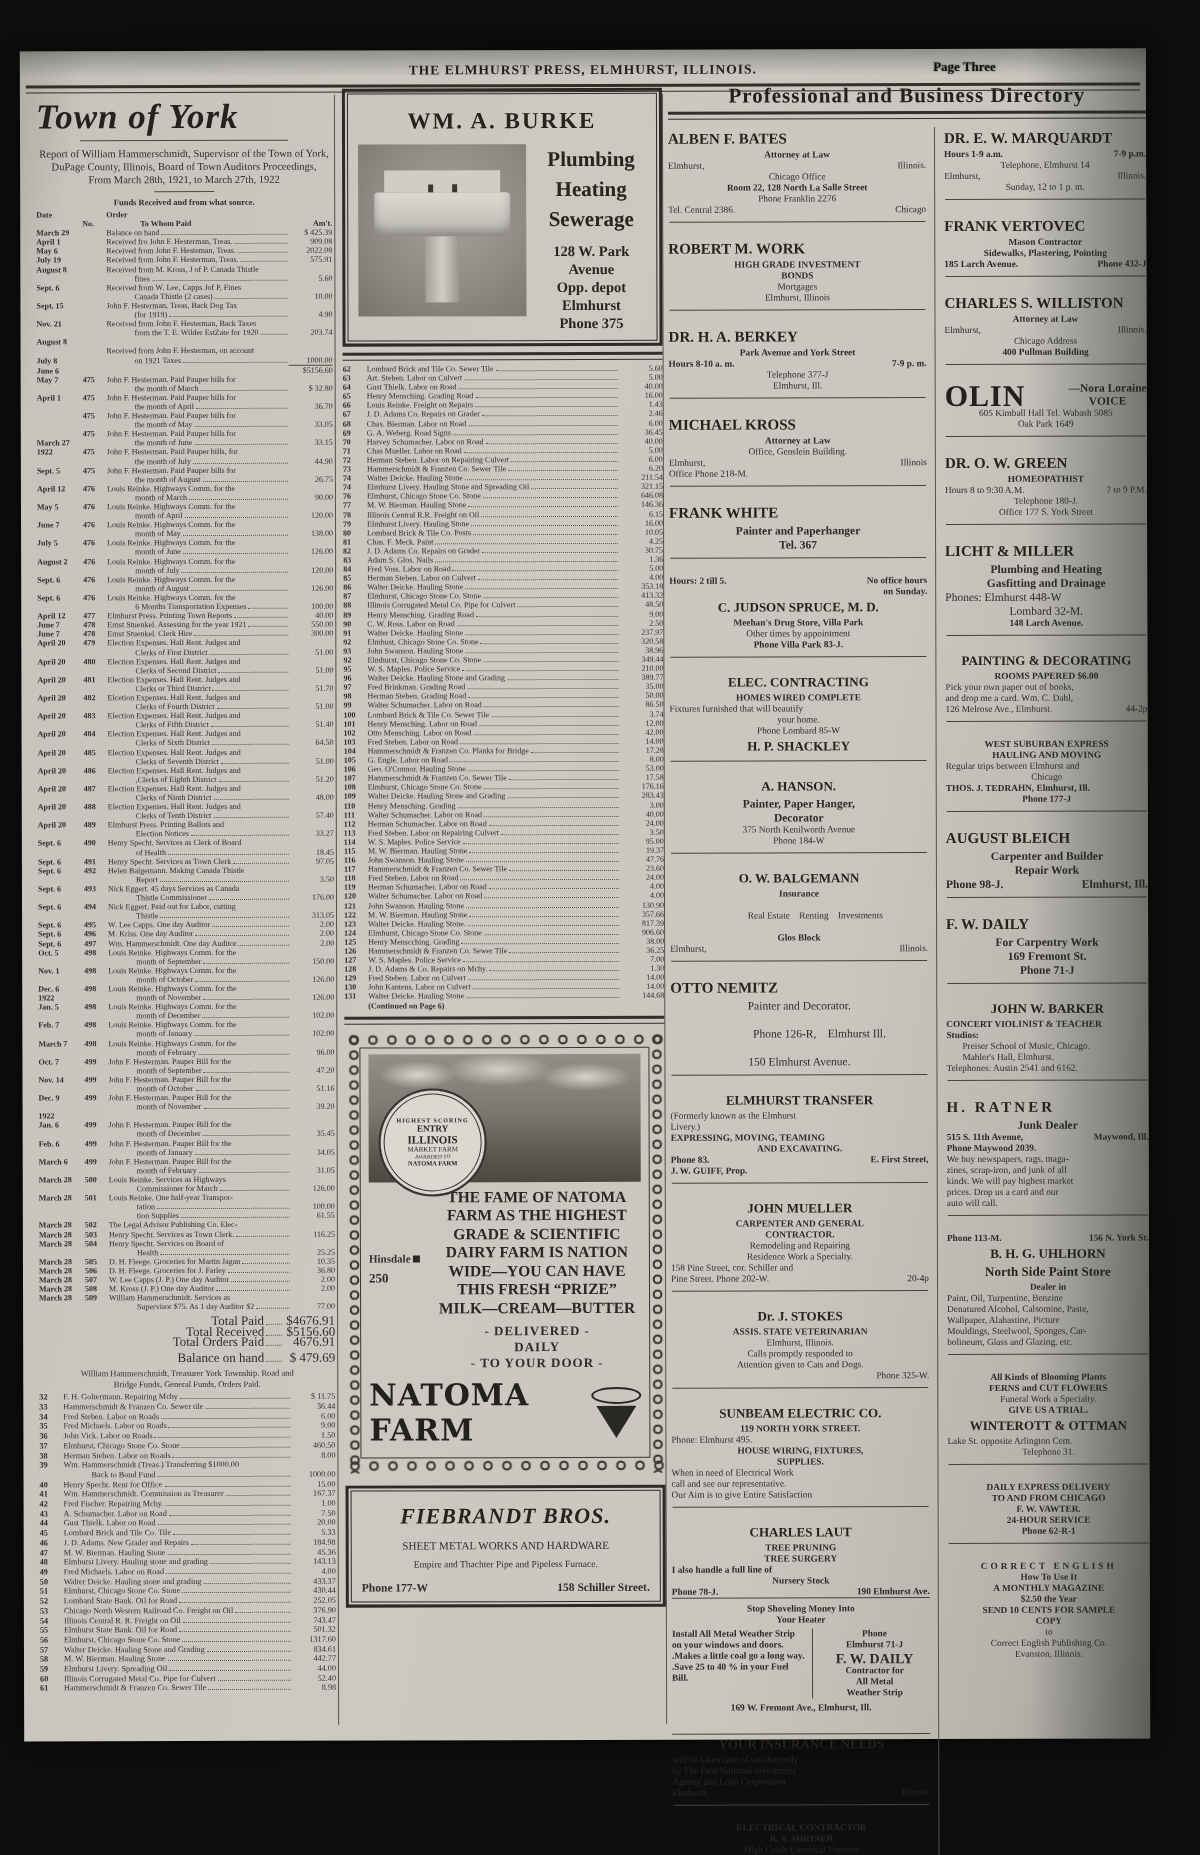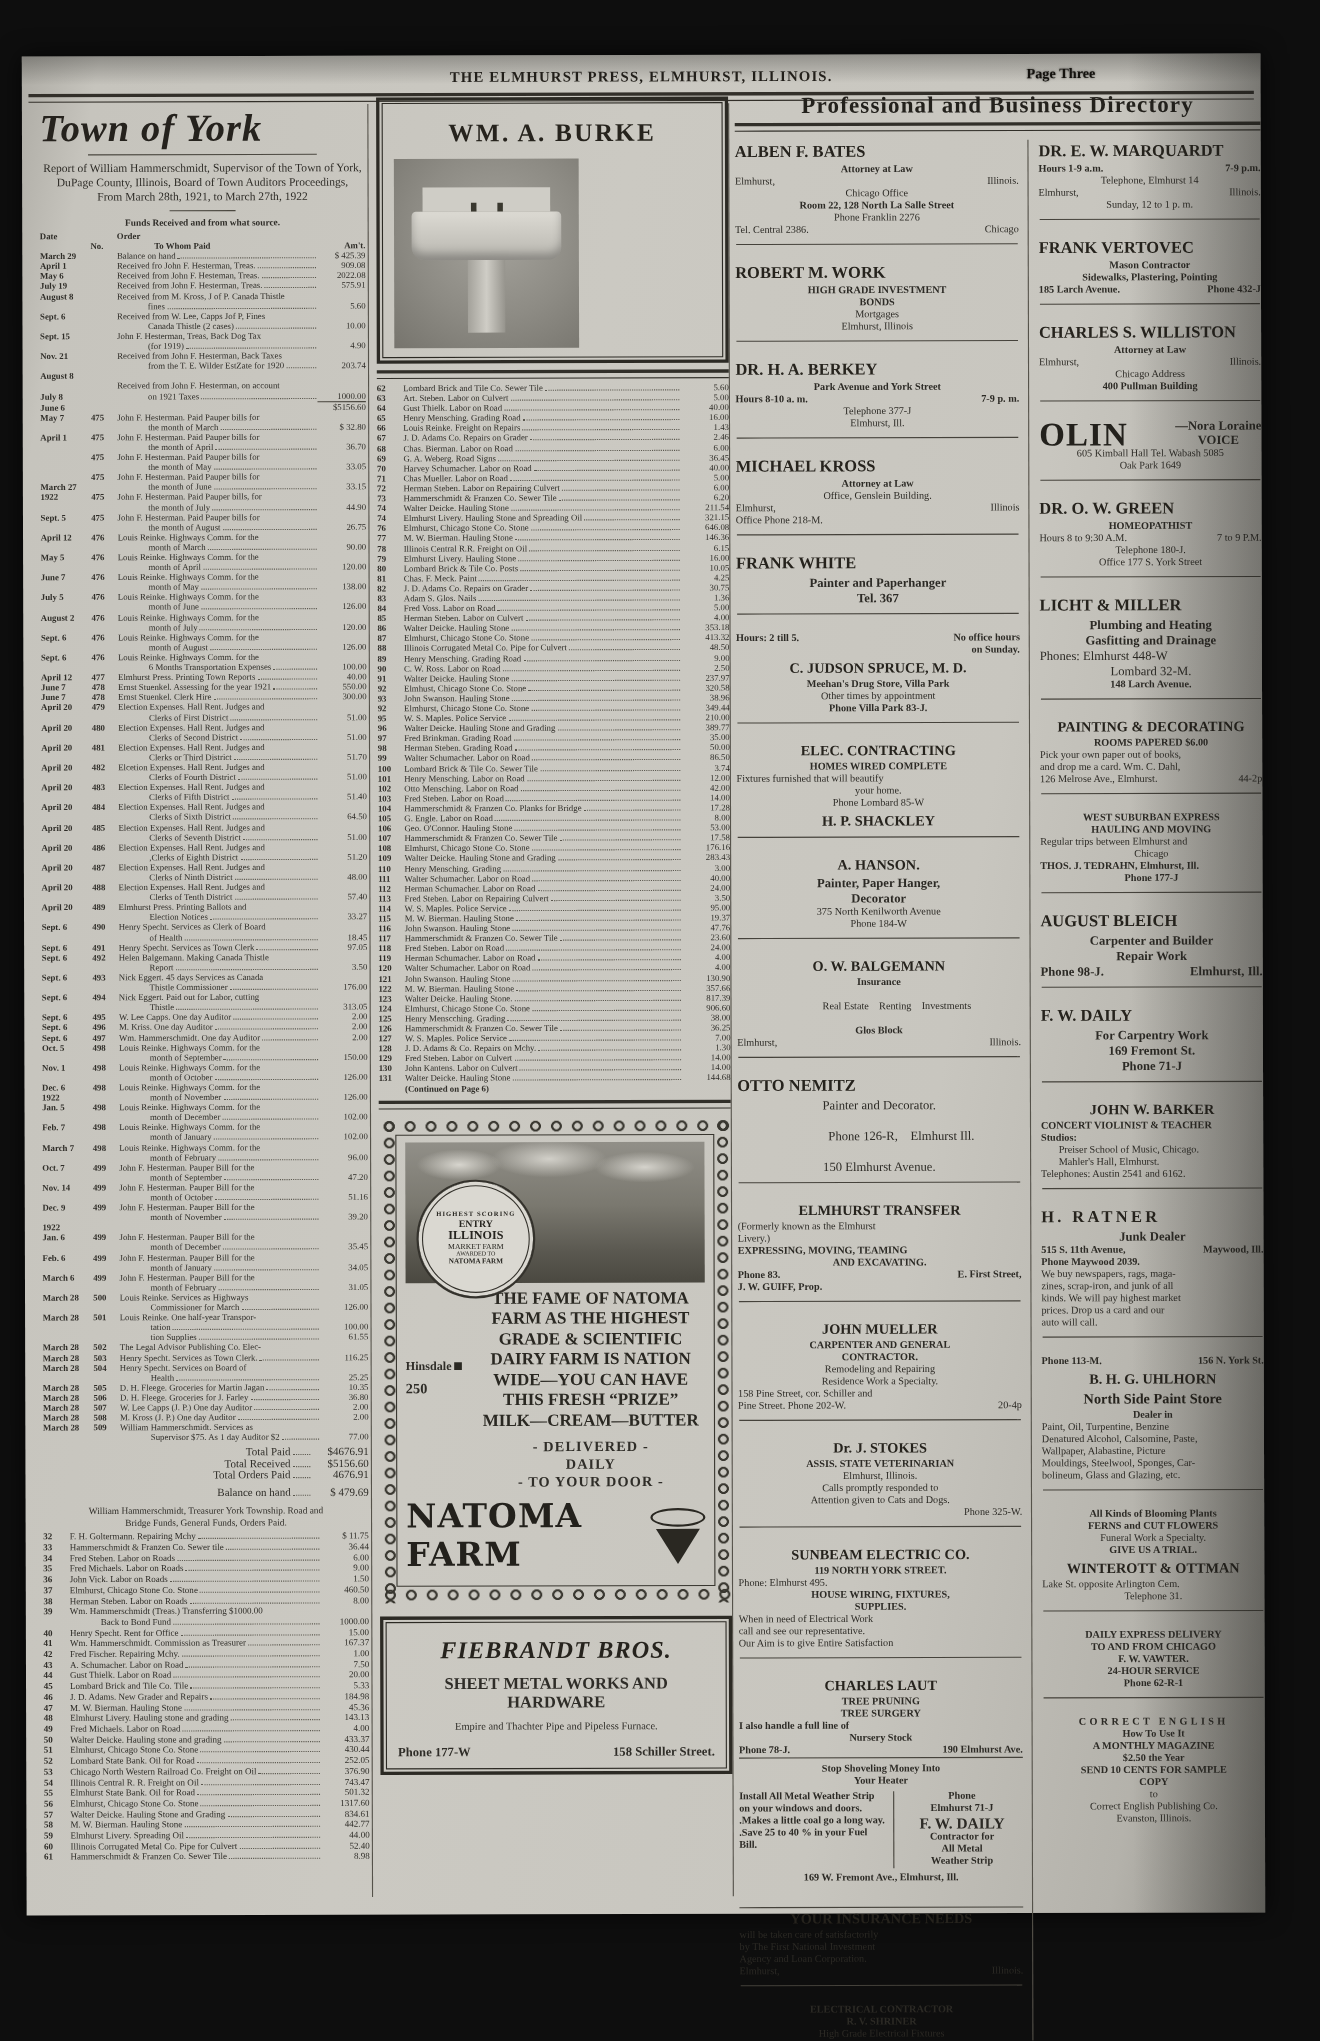--- a/index.html
+++ b/index.html
@@ -31,21 +31,21 @@
   .ft{flex:0 1 auto;}
   .fldr{flex:1 1 4px;border-bottom:1px dotted #5b584f;margin:0 1px 1.5px 2px;min-width:3px;}
   .fa{flex:0 0 auto;min-width:44px;text-align:right;}
   .ind .ft{margin-left:28px;}
   .noamt .fldr{visibility:hidden;}
   .sumline .fa{border-top:1px solid #4b4840;}
   .b{font-weight:bold;}
   .hdr2 .ft{margin-left:34px;}
   .hdr2 .fldr{visibility:hidden;}
   .fl.ctr{justify-content:center;}
-  .totals{margin-top:5px;font-size:10px;line-height:10.5px;}
+  .totals{margin-top:5px;font-size:13px;line-height:10.5px;}
   .tot{justify-content:flex-end;}
   .tot .fldr{flex:0 0 16px;}
   .tot .fa{min-width:52px;}
   .gap{margin-top:5px;}
   .ty-treas{font-size:8.5px;line-height:10.5px;text-align:center;margin:5px 0 3px;}
   .road{font-size:8.2px;line-height:9.7px;}
 
   
   .col-mid{position:absolute;left:322px;top:38px;width:320px;}
   .adbox{border:3px solid #2c2a24;padding:2px;}
@@ -97,21 +97,21 @@
   .nat-dline{font-size:13px;font-weight:bold;line-height:16px;letter-spacing:1px;}
   .nat-name-row{display:flex;align-items:center;justify-content:center;margin-top:6px;}
   .nat-name{font-size:30px;font-weight:bold;letter-spacing:1px;color:#23211c;font-family:"DejaVu Serif","Liberation Serif",serif;}
   .nat-logo{margin-left:10px;display:flex;flex-direction:column;align-items:center;}
   .nat-oval{width:46px;height:13px;border:2px solid #2a2822;border-radius:50%;}
   .nat-tri{width:0;height:0;border-left:20px solid transparent;border-right:20px solid transparent;border-top:32px solid #2a2822;position:relative;margin-top:2px;}
 
   
   .fieb{margin-top:12px;}
   .fieb-name{font-size:22px;font-weight:bold;font-style:italic;text-align:center;letter-spacing:1px;margin:4px 0 10px;color:#26231d;}
-  .fieb-l1{font-size:15px;font-weight:bold;text-align:center;margin-bottom:8px;}
+  .fieb-l1{font-size:11px;font-weight:normal;text-align:center;margin-bottom:8px;}
   .fieb-l2{font-size:9.5px;text-align:center;margin-bottom:12px;}
   .fieb-bot{display:flex;justify-content:space-between;font-size:11.5px;font-weight:bold;}
 
   
   .col-right{position:absolute;left:648px;top:34px;width:478px;}
   .dir-head{font-size:21px;font-weight:bold;text-align:center;letter-spacing:1px;color:#23211c;}
   .dir-head-rule{height:4px;border-top:3px solid #312f29;border-bottom:1px solid #312f29;margin:3px 0 8px;}
   .dir-cols{display:flex;}
   .dir-left{width:258px;padding-right:8px;}
   .dir-right{flex:1;border-left:1px solid #55524a;padding-left:9px;}
@@ -1423,20 +1423,36 @@
       <div class="adbox-in">
         <div class="burke-name">WM. A. BURKE</div>
         <div class="burke-body">
           <div class="sink-photo">
             <div class="sink-splash"></div>
             <div class="sink-f1"></div>
             <div class="sink-f2"></div>
             <div class="sink-basin"></div>
             <div class="sink-ped"></div>
           </div>
+          <div class="burke-right">
+            <div class="burke-svc">
+
+            <div>Plumbing</div>
+                <div>Heating</div>
+                <div>Sewerage</div>
+              </div>
+            <div class="burke-addr">
+
+            <div>128 W. Park</div>
+                <div>Avenue</div>
+                <div>Opp. depot</div>
+                <div>Elmhurst</div>
+                <div>Phone 375</div>
+              </div>
+          </div>
         </div>
       </div>
     </div>
 
     <div class="hrule"></div>
 
     <div class="fin noDates mid-ledger">
 
         <div class="fl">
 

